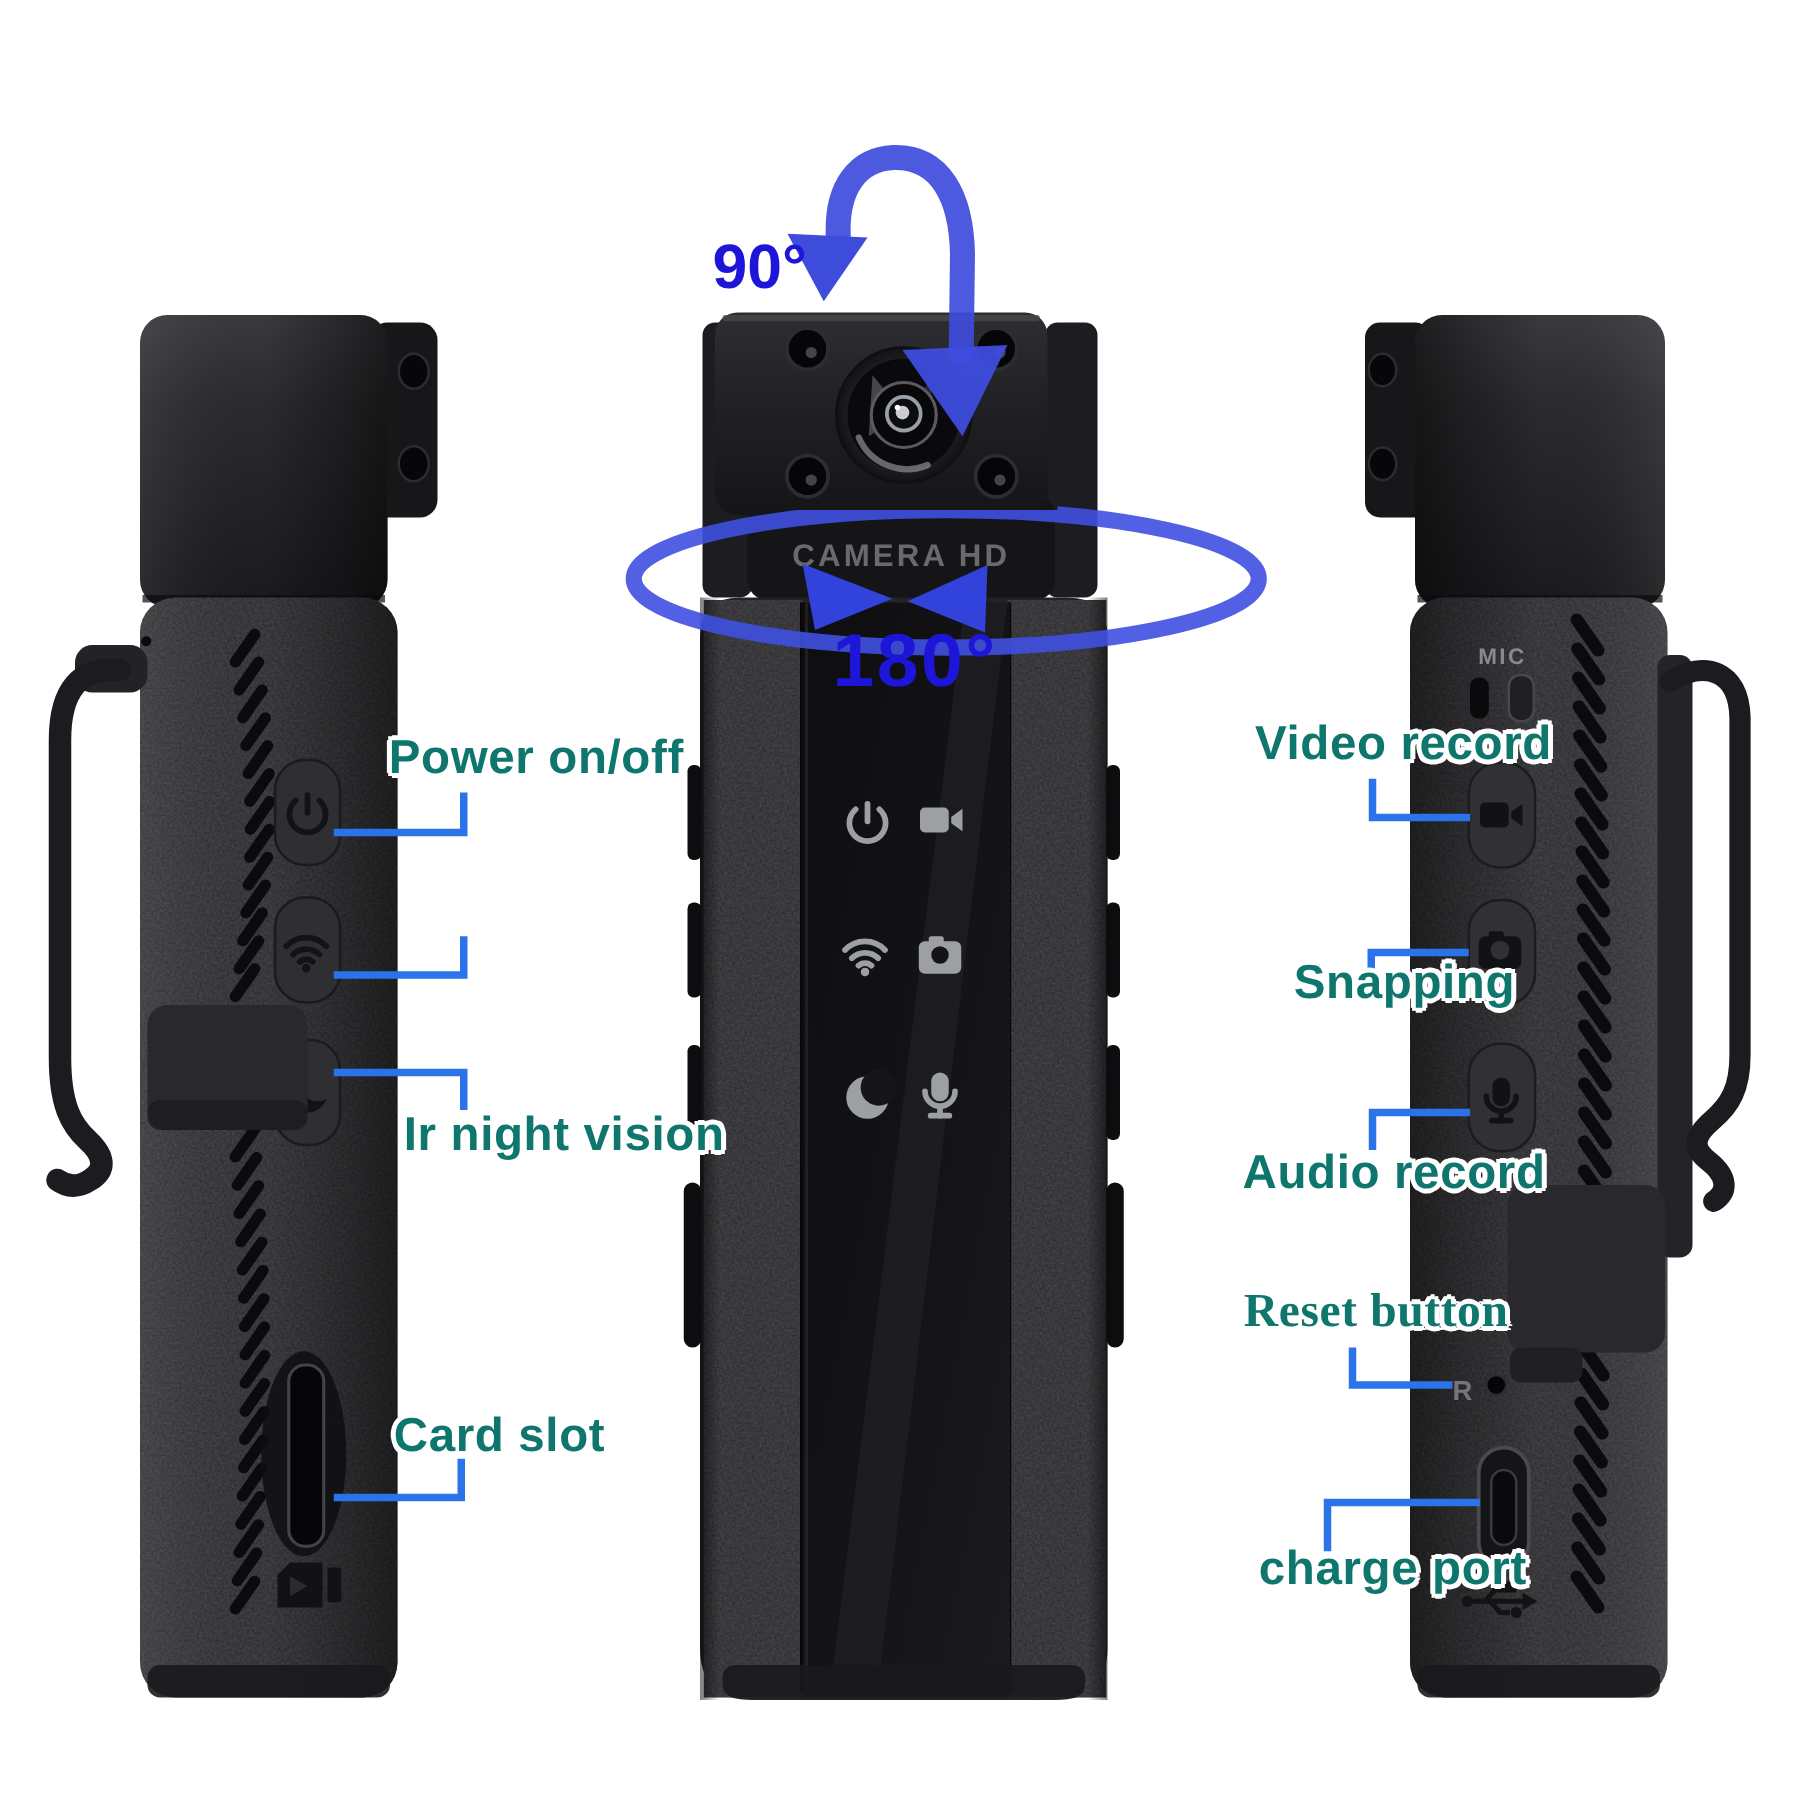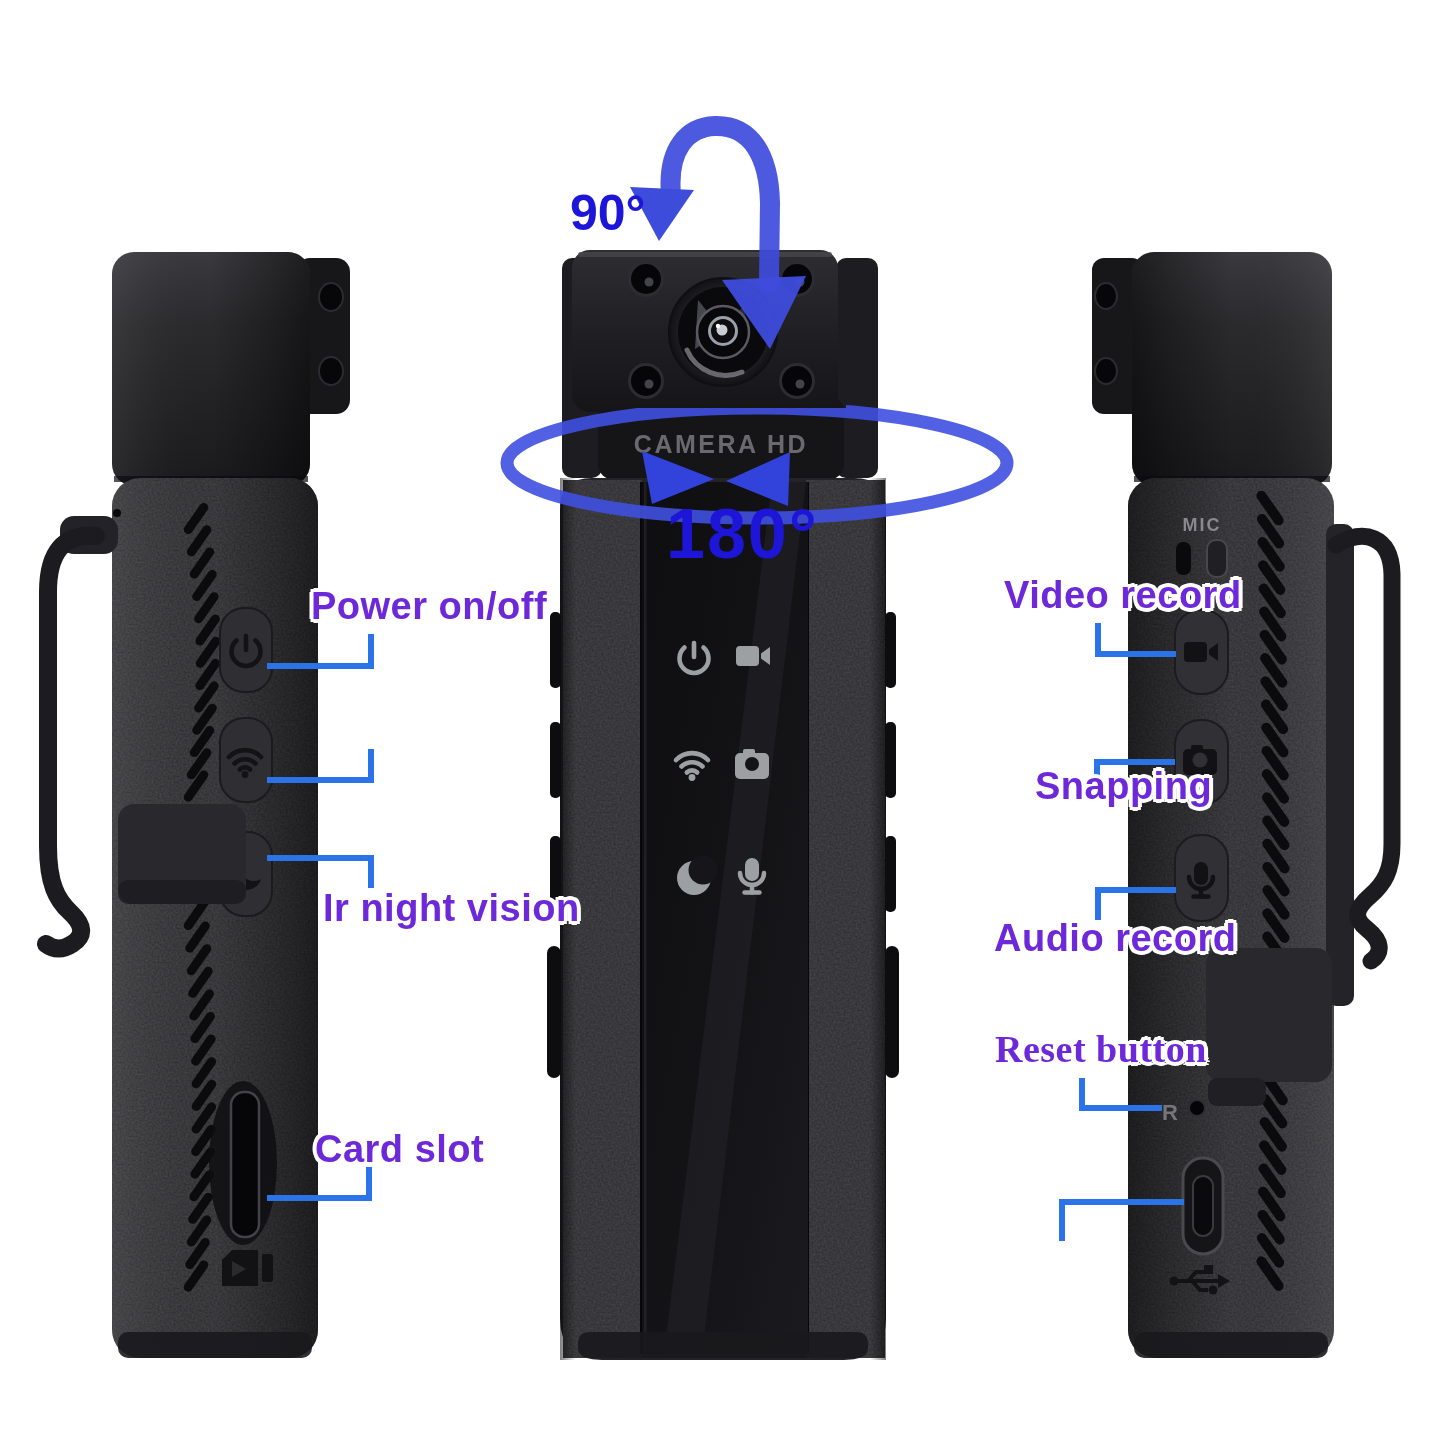--- a/index.html
+++ b/index.html
@@ -1,25 +1,25 @@
 <!DOCTYPE html>
 <html><head>
 <meta charset="utf-8">
 <style>
   html,body{margin:0;padding:0;background:#fff;}
   #stage{position:relative;width:1445px;height:1445px;background:#ffffff;overflow:hidden;
          font-family:"Liberation Sans",sans-serif;}
   #scene{position:absolute;left:0;top:0;}
-  .lbl{position:absolute;font-weight:bold;font-size:38px;color:#6d28d9;white-space:nowrap;
+  .lbl{position:absolute;font-weight:bold;font-size:38px;color:#0f766e;white-space:nowrap;
        letter-spacing:.5px;
        text-shadow:-3px -3px 0 #fff,3px -3px 0 #fff,-3px 3px 0 #fff,3px 3px 0 #fff,
                    -4px 0 0 #fff,4px 0 0 #fff,0 -4px 0 #fff,0 4px 0 #fff;padding-left:28px;}
   .deg{position:absolute;font-weight:bold;color:#1d16d8;text-shadow:none;white-space:nowrap;}
   #deg90{left:550px;top:184px;font-size:50px;margin-left:20px;}
-  #deg180{left:666px;top:494px;font-size:70px;letter-spacing:2px;}
+  #deg180{left:666px;top:494px;font-size:60px;letter-spacing:2px;}
   #lbl-power{left:283px;top:585px;}
   #lbl-wifi{left:282px;top:701px;}
   #lbl-night{left:295px;top:887px;}
   #lbl-card{left:287px;top:1128px;}
   #lbl-video{left:976px;top:574px;}
   #lbl-snap{left:1007px;top:765px;}
   #lbl-audio{left:966px;top:917px;}
   #lbl-reset{left:967px;top:1027px;font-family:Liberation Serif, serif;}
   #lbl-charge{left:979px;top:1234px;}
 </style>
@@ -351,13 +351,14 @@
 
 <div class="deg" id="deg90">90°</div>
 <div class="deg" id="deg180">180°</div>
 <div class="lbl" id="lbl-power">Power on/off</div>
 <div class="lbl" id="lbl-night">Ir night vision</div>
 <div class="lbl" id="lbl-card">Card slot</div>
 <div class="lbl" id="lbl-video">Video record</div>
 <div class="lbl" id="lbl-snap">Snapping</div>
 <div class="lbl" id="lbl-audio">Audio record</div>
 <div class="lbl" id="lbl-reset">Reset button</div>
+<div class="lbl" id="lbl-charge">charge port</div>
 </div>
 
 </body></html>

